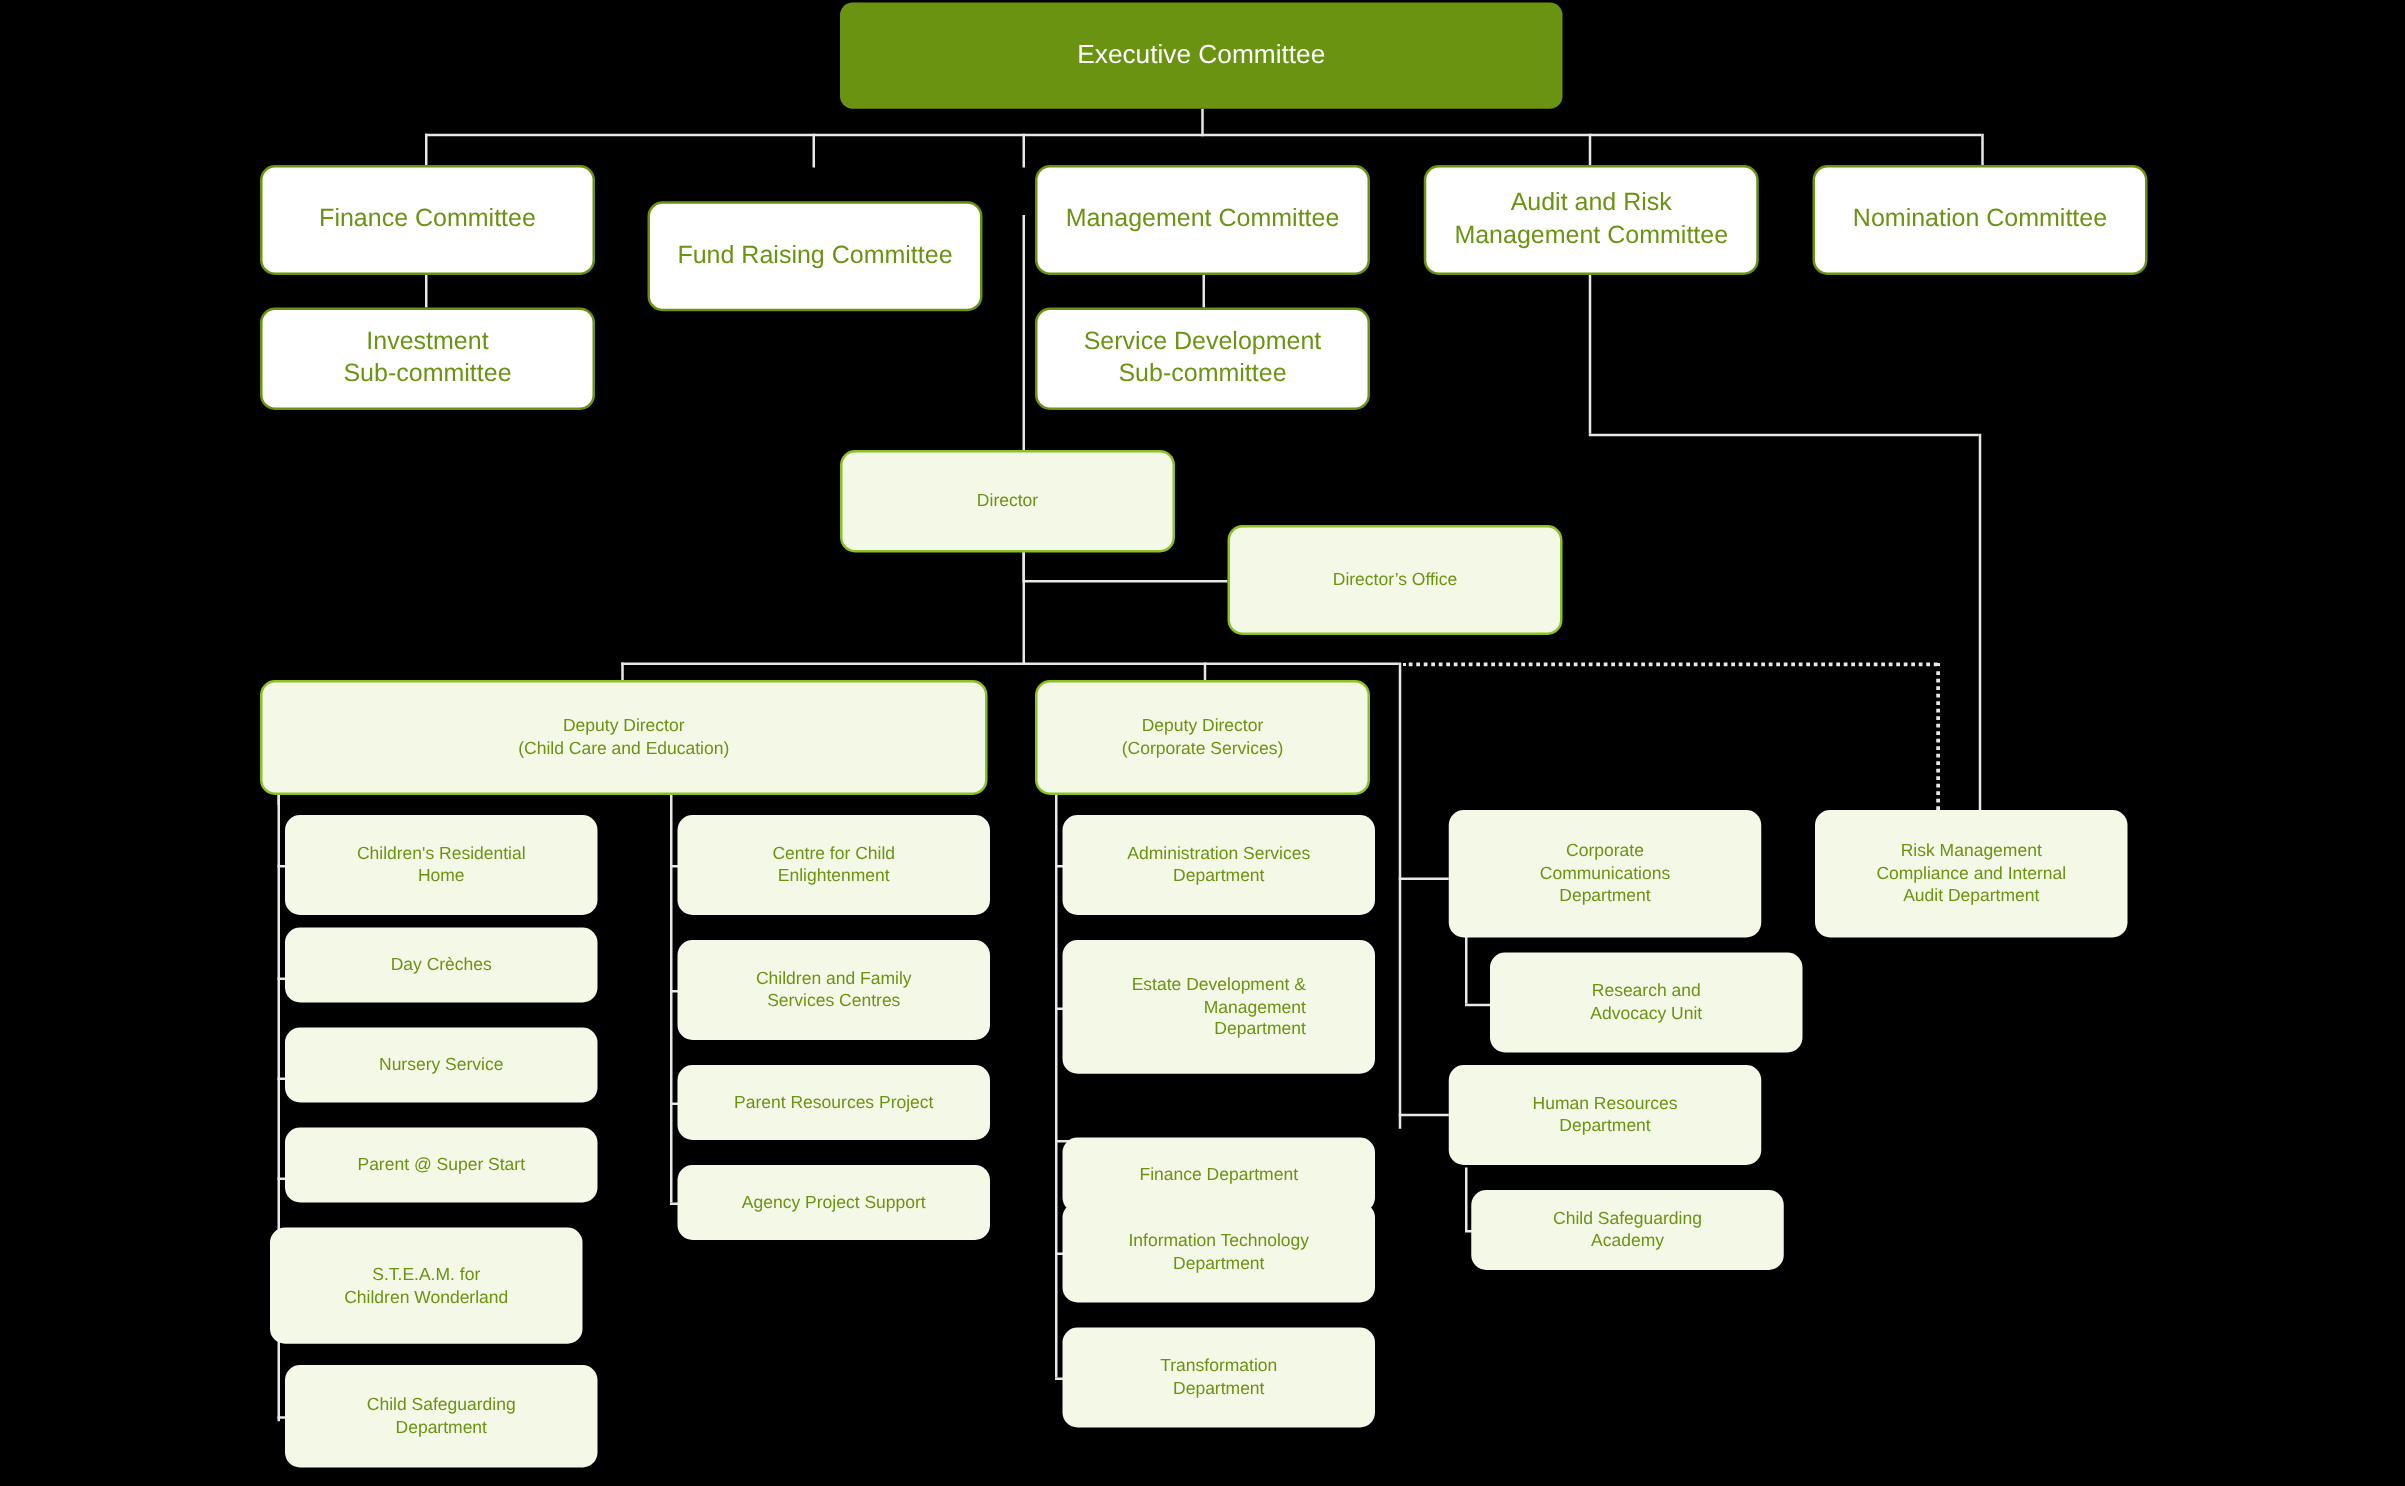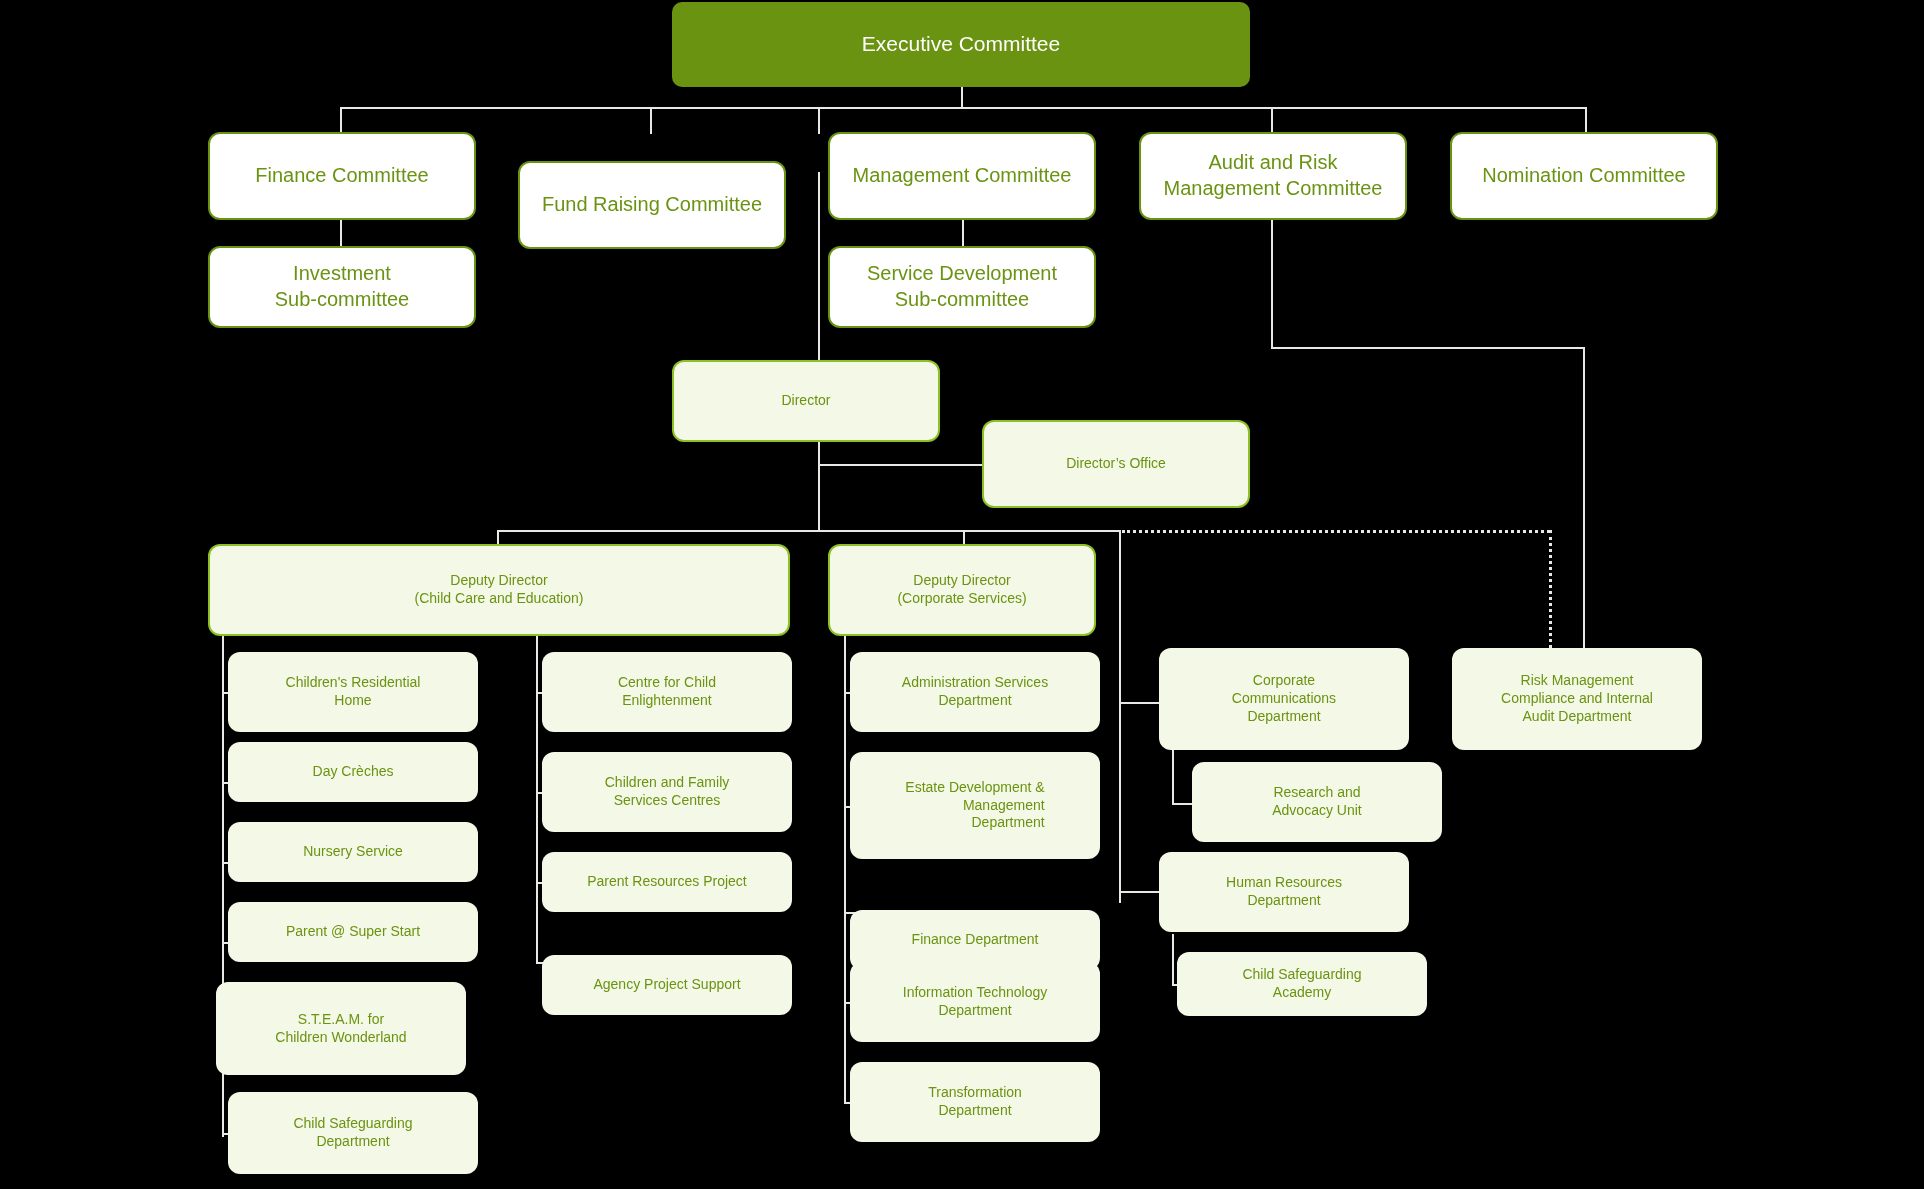--- a/index.html
+++ b/index.html
@@ -187,21 +187,21 @@
   <div class="node leaf" style="left:216px; top:982px; width:250px; height:93px;">S.T.E.A.M. for
 Children Wonderland</div>
   <div class="node leaf" style="left:228px; top:1092px; width:250px; height:82px;">Child Safeguarding
 Department</div>
 
   <div class="node leaf" style="left:542px; top:652px; width:250px; height:80px;">Centre for Child
 Enlightenment</div>
   <div class="node leaf" style="left:542px; top:752px; width:250px; height:80px;">Children and Family
 Services Centres</div>
   <div class="node leaf" style="left:542px; top:852px; width:250px; height:60px;">Parent Resources Project</div>
-  <div class="node leaf" style="left:542px; top:932px; width:250px; height:60px;margin-top:23px;">Agency Project Support</div>
+  <div class="node leaf" style="left:542px; top:932px; width:250px; height:60px;">Agency Project Support</div>
 
   <div class="node leaf" style="left:850px; top:652px; width:250px; height:80px;">Administration Services
 Department</div>
   <div class="node leaf" style="left:850px; top:752px; width:250px; height:107px;text-align:right;">Estate Development &amp;
 Management
 Department</div>
   <div class="node leaf" style="left:850px; top:910px; width:250px; height:60px;">Finance Department</div>
   <div class="node leaf" style="left:850px; top:962px; width:250px; height:80px;">Information Technology
 Department</div>
   <div class="node leaf" style="left:850px; top:1062px; width:250px; height:80px;">Transformation

